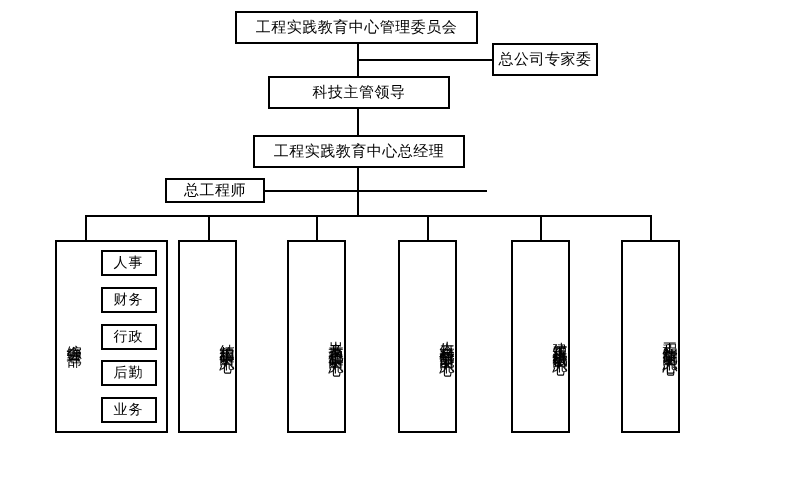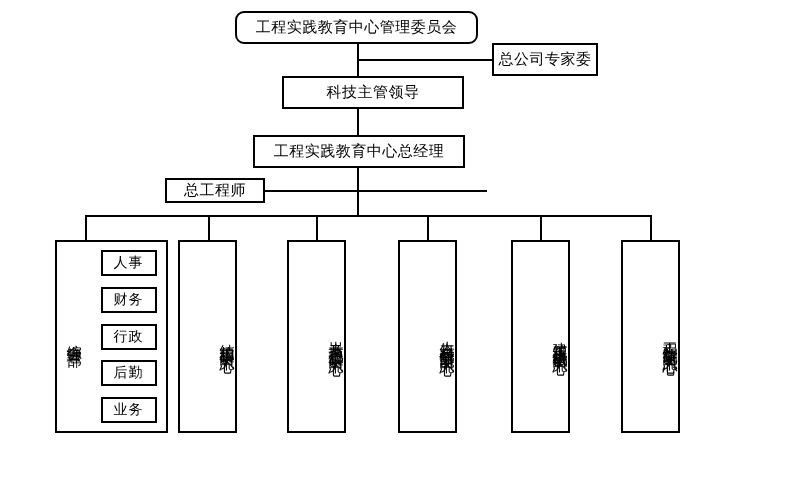--- a/index.html
+++ b/index.html
@@ -105,29 +105,29 @@
     justify-content: center;
     font-size: 14px;
     letter-spacing: 1px;
   }
 </style>
 </head>
 <body>
 
 <div id="chart-root">
 
-  <div class="node" id="node-committee" style="left:235px; top:11px; width:243px; height:33px;border-radius:9px;">
+  <div class="node" id="node-committee" style="left:235px; top:11px; width:243px; height:33px;">
     <span>工程实践教育中心管理委员会</span>
   </div>
 
   <div class="node" id="node-advisory" style="left:492px; top:43px; width:106px; height:33px;">
     <span>总公司专家委</span>
   </div>
 
-  <div class="node" id="node-tech-lead" style="left:282px; top:76px; width:182px; height:33px;">
+  <div class="node" id="node-tech-lead" style="left:268px; top:76px; width:182px; height:33px;">
     <span>科技主管领导</span>
   </div>
 
   <div class="node" id="node-gm" style="left:253px; top:135px; width:212px; height:33px;">
     <span>工程实践教育中心总经理</span>
   </div>
 
   <div class="node" id="node-deputy-gm" style="left:165px; top:178px; width:100px; height:25px;">
     <span>总工程师</span>
   </div>

